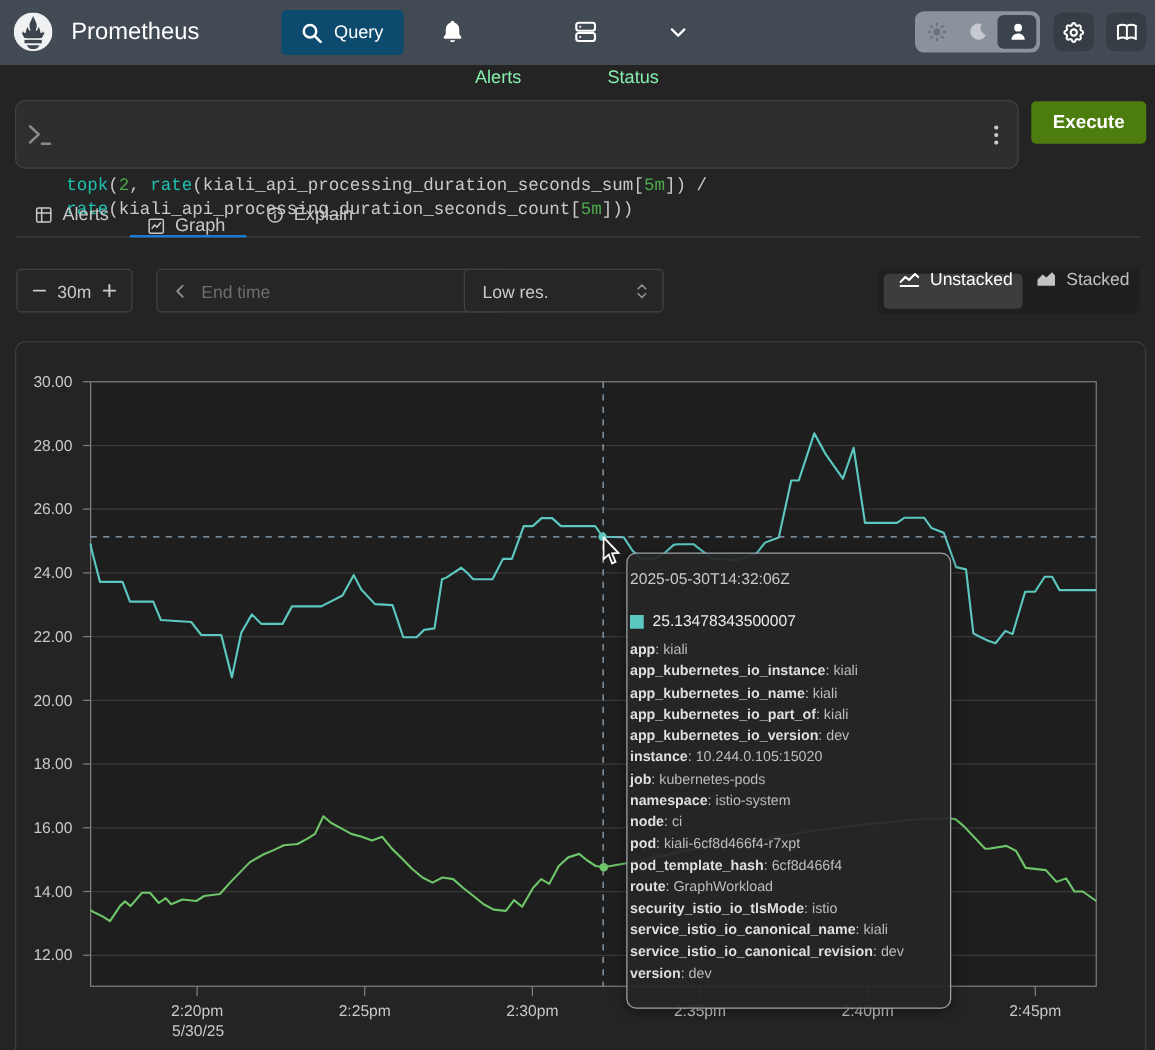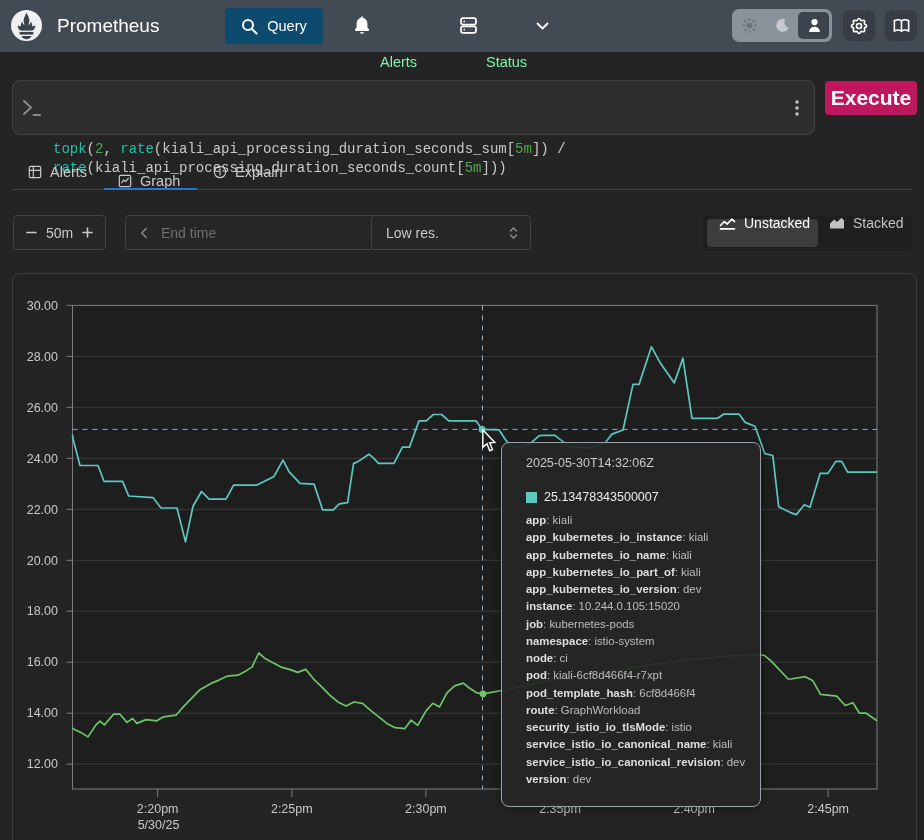--- a/index.html
+++ b/index.html
@@ -17,22 +17,22 @@
 #themesel { left:798px; top:12px; width:31px; height:27px; background:#3b434c; border-radius:5px; }
 .hbtn { top:10px; width:32px; height:31px; background:#363d45; border-radius:7px;
   display:flex; align-items:center; justify-content:center; }
 
 
 #expr { left:12px; top:80px; width:803px; height:55px; background:#2e2e2e;
   border:1px solid #424242; border-radius:8px; }
 #code { left:53px; top:92px; font-family:Liberation Mono, monospace; font-size:14px;
   line-height:19px; color:#c9c9c9; white-space:pre;margin-top:48px; }
 .fn { color:#1ec0ae; } .num { color:#4ca94c; }
-#exec { left:825px; top:81px; width:92px; height:34px; background:#be185d; border-radius:4px;
-  color:#fff; font-size:21px; font-weight:bold; text-align:center; line-height:34px; }
+#exec { left:825px; top:81px; width:92px; height:34px; background:#4d7c0f; border-radius:4px;
+  color:#fff; font-size:15px; font-weight:bold; text-align:center; line-height:34px; }
 
 
 #tabline { left:12px; top:189px; width:900px; height:1px; background:#3e3e3e; }
 .tab { top:154px; height:35px; display:flex; align-items:center; gap:7px;
   font-size:14.5px; color:#c9c9c9; }
 #tab-graph { color:#c9c9c9;align-items:flex-end; }
 #tabul { left:104px; top:188px; width:93px; height:2px; background:#1e79d0; }
 
 
 .ctl { top:215px; height:35px; border:1px solid #424242; border-radius:4px; background:#262626;
@@ -42,21 +42,21 @@
 .segitem { top:215px; height:36px; display:flex; align-items:flex-start; gap:8px; font-size:14px; }
 
 
 #panel { left:12px; top:273px; width:905px; height:600px; background:#242424;
   border:1px solid #3d3d3d; border-radius:8px; }
 #plotbg { left:72.5px; top:305.4px; width:804.5px; height:483.6px; background:#1e1e1e; }
 .axlbl { font-family:"Liberation Sans",sans-serif; font-size:12.5px; fill:#c9c9c9; }
 
 
 #tip { left:501px; top:442px; width:260px; height:365px; background:rgba(38,38,38,0.93);
-  border:1px solid #9aa1a8; border-radius:8px; padding:13px 10px 12px 24px;
+  border:1px solid #9aa1a8; border-radius:8px; padding:13px 10px 12px 2px;
   color:#c9c9c9; box-shadow:0 2px 10px rgba(0,0,0,0.4); }
 #tiptime { font-size:12.5px; color:#c9c9c9; }
 #tipval { margin-top:20px; font-size:12.5px; font-weight:normal; color:#ececec;
   display:flex; align-items:center; gap:7px; }
 #tipval .sw { width:11px; height:11px; background:#5cc8c0; display:inline-block; }
 #tiplabels { margin-top:8px; }
 .lbl { font-size:11.4px; line-height:17.25px; color:#bdbdbd; white-space:nowrap; }
 .lbl b { color:#dfdfdf; }
 </style></head>
 <body>
@@ -170,21 +170,21 @@
       <line x1="12" y1="11" x2="12" y2="16.5"></line>
       <circle cx="12" cy="7.8" r="0.4" fill="#c9c9c9"></circle>
     </svg>
  <span>Explain</span>
 </div>
 
 <div class="abs ctl" style="left:13px;width:93px">
  <svg style="margin-left:12px" width="11" height="11" viewBox="0 0 12 12" stroke="#c9c9c9" stroke-width="1.7" stroke-linecap="round">
       <line x1="1" y1="6" x2="11" y2="6"></line>
     </svg>
- <span style="flex:1;text-align:center">50m</span>
+ <span style="flex:1;text-align:center">30m</span>
  <svg style="margin-right:12px" width="11" height="11" viewBox="0 0 12 12" stroke="#c9c9c9" stroke-width="1.7" stroke-linecap="round">
       <line x1="1" y1="6" x2="11" y2="6"></line>
       <line x1="6" y1="1" x2="6" y2="11"></line>
     </svg>
 </div>
 <div class="abs ctl" style="left:125px;width:278px">
  <svg style="margin-left:14px" width="8" height="12" viewBox="0 0 9 13" fill="none" stroke="#8f8f8f" stroke-width="1.6" stroke-linecap="round" stroke-linejoin="round">
       <polyline points="7,1.5 2,6.5 7,11.5"></polyline>
     </svg>
  <span style="margin-left:13px;color:#6e6e6e;flex:1">End time</span>

